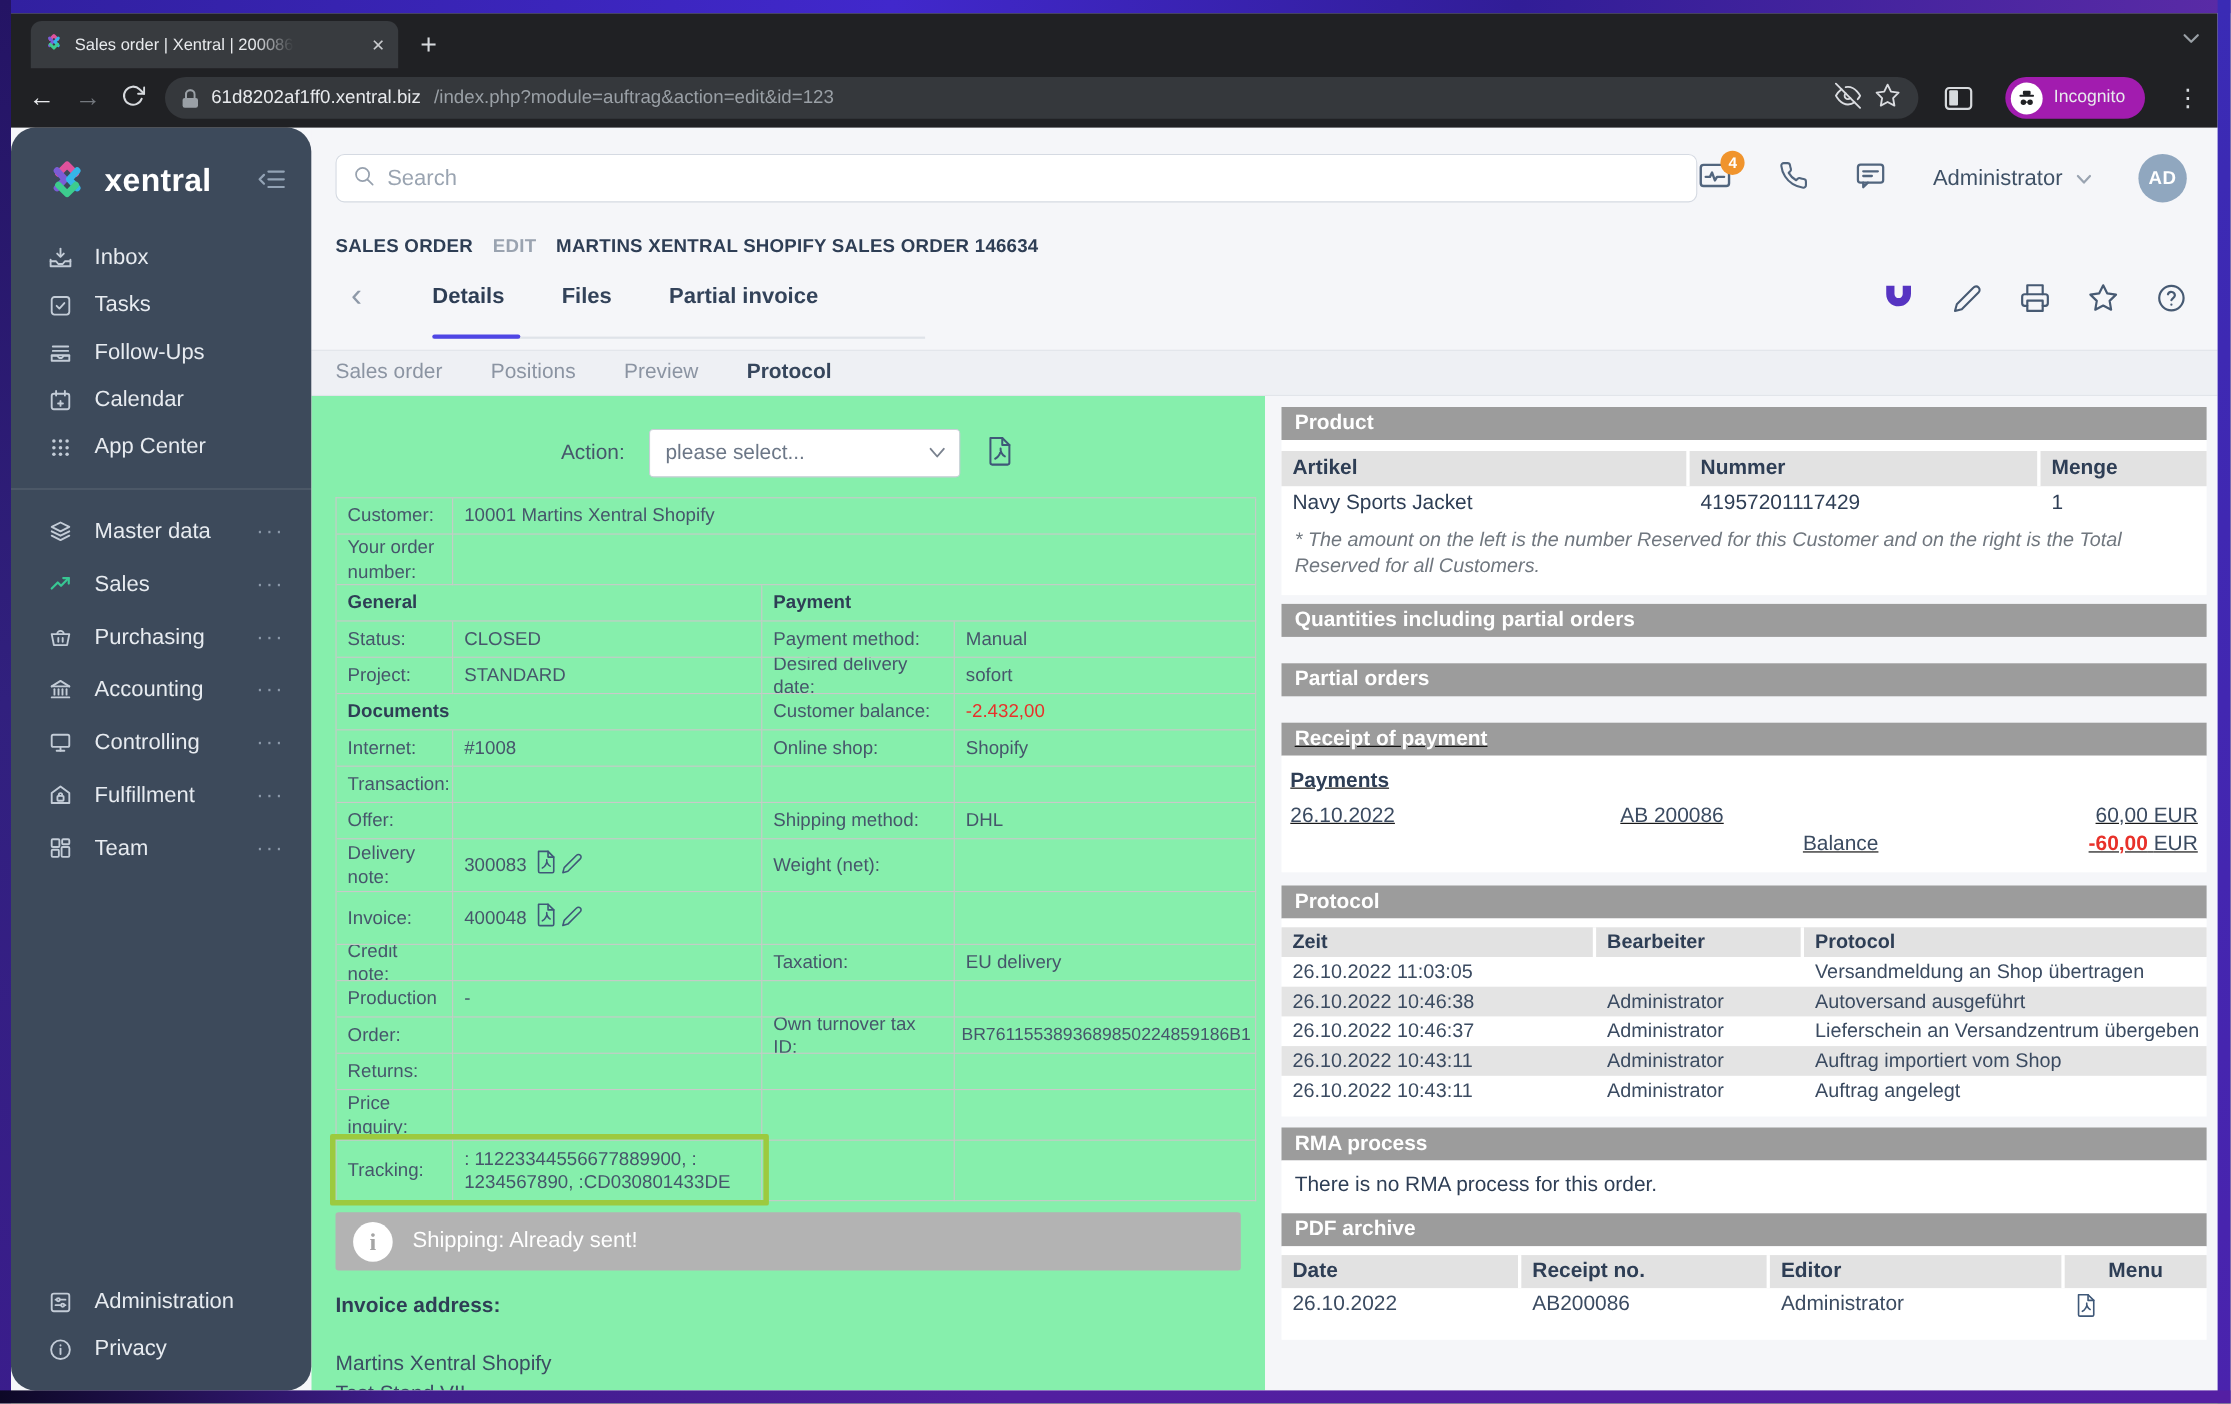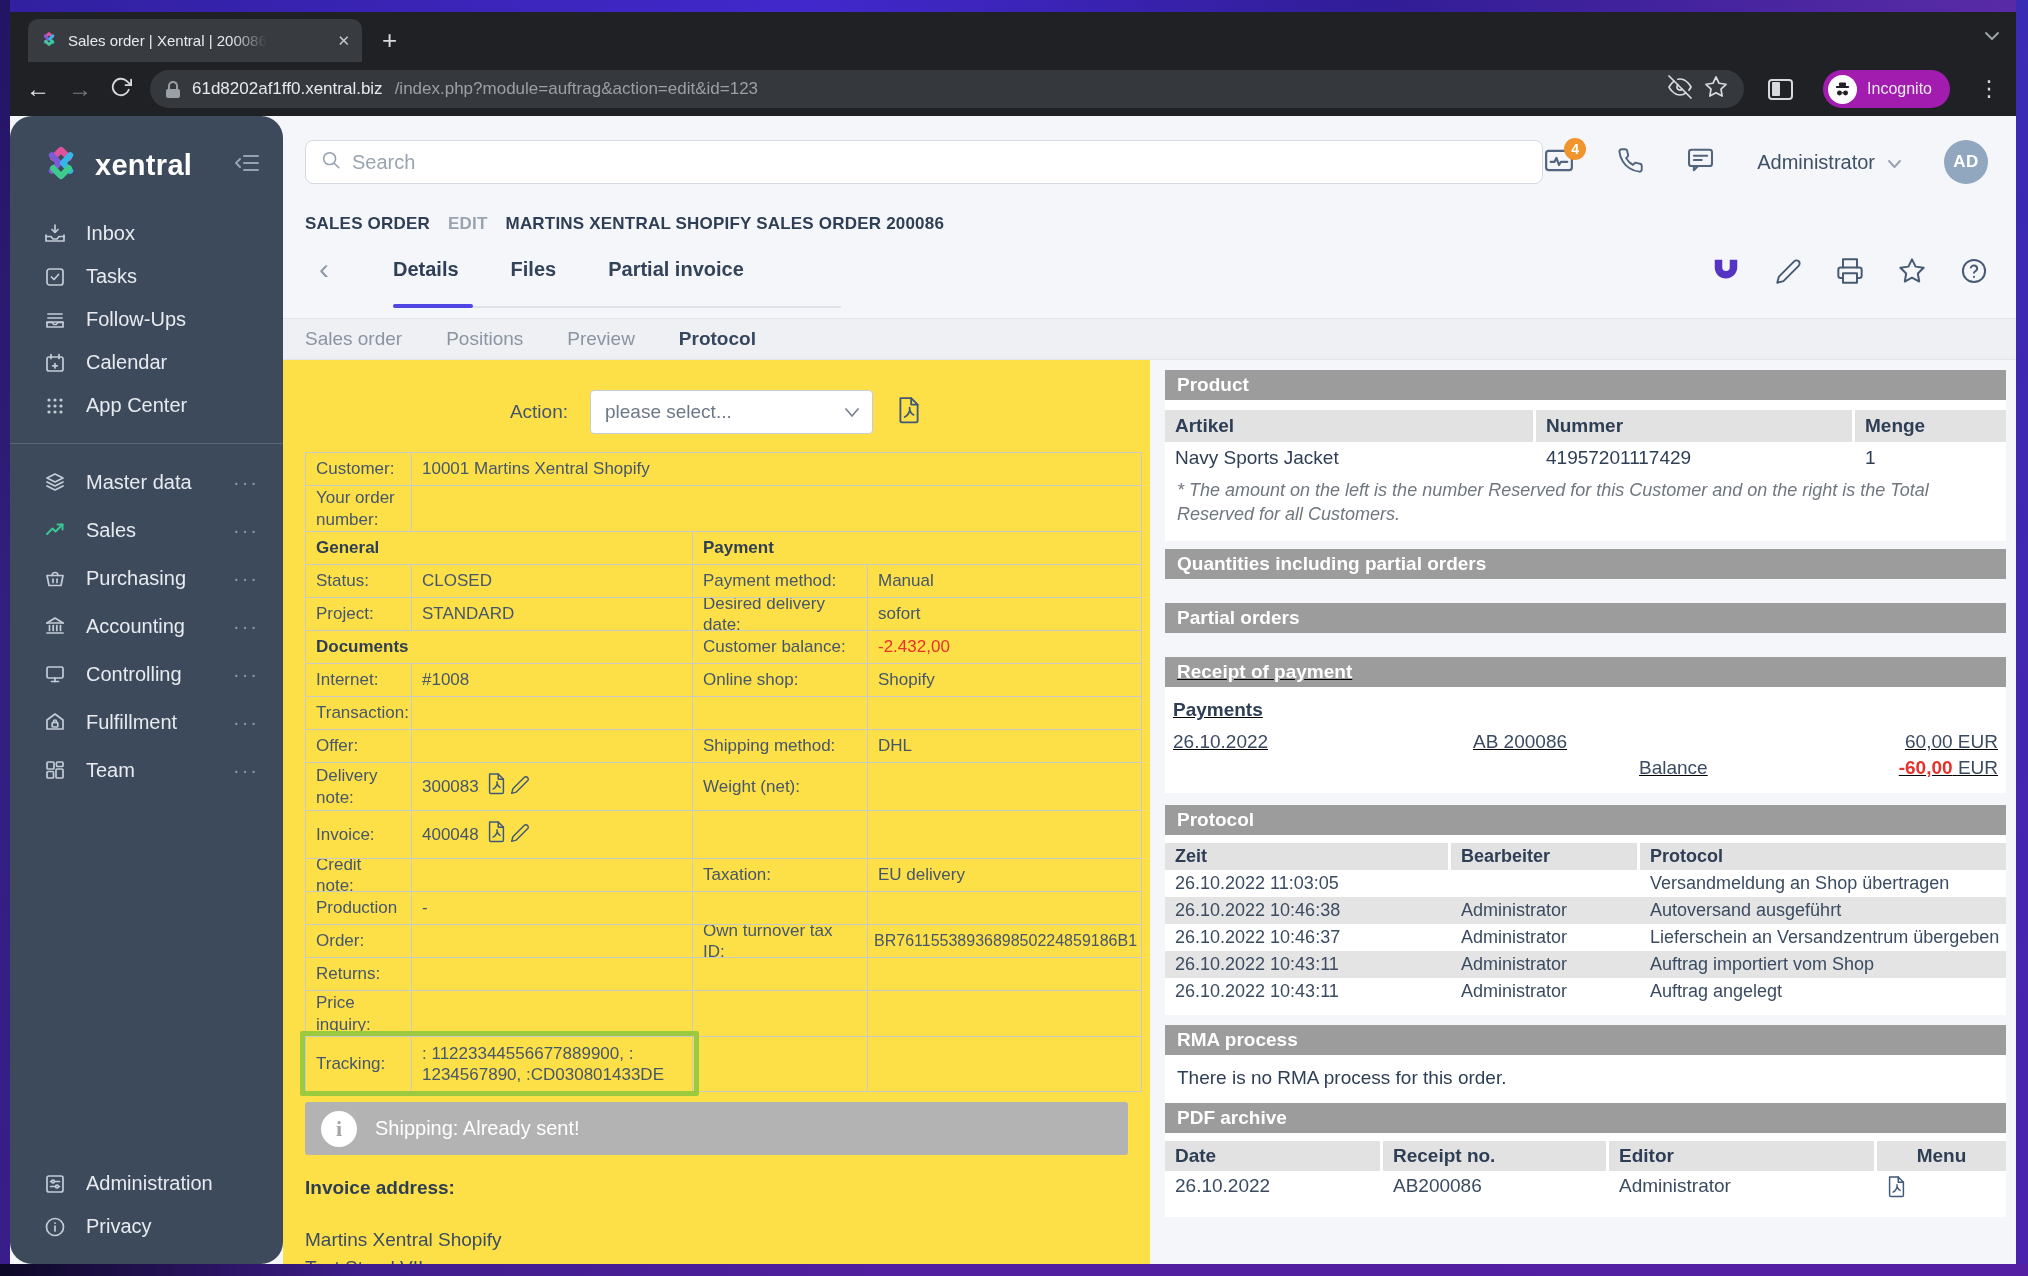--- a/index.html
+++ b/index.html
@@ -73,21 +73,21 @@
   .tabs{position:absolute;left:110px;top:14px;display:flex;gap:52px;font-size:20px;color:#33435a;font-weight:600;}
   .tabs .active{font-weight:700;color:#2e3e55;}
   .tab-track{position:absolute;left:110px;top:62px;width:448px;height:2px;background:#dfe3e9;}
   .tab-underline{position:absolute;left:110px;top:60px;width:80px;height:4px;background:#4f46e5;border-radius:2px;}
   .tabsrow-icons{position:absolute;right:28px;top:12px;display:flex;align-items:center;gap:34px;color:#475a73;}
 
   .subtabs{position:absolute;top:202px;left:0;right:0;height:42px;background:#eef0f4;border-top:1px solid #e2e5ea;border-bottom:1px solid #e2e5ea;display:flex;align-items:center;gap:44px;padding-left:22px;font-size:19px;color:#8b94a2;}
   .subtabs .active{font-weight:700;color:#36465c;}
 
   
-  .content-left{position:absolute;left:0;top:244px;bottom:0;width:867px;background:#fde047;overflow:hidden;}
+  .content-left{position:absolute;left:0;top:244px;bottom:0;width:867px;background:#86efac;overflow:hidden;}
   .action-row{display:flex;align-items:center;margin-top:30px;}
   .action-label{width:285px;text-align:right;font-size:19px;color:#46566b;}
   .selectbox{margin-left:22px;width:283px;height:44px;border:1px solid #c7cdd6;border-radius:4px;background:#fff;display:flex;align-items:center;padding:0 12px 0 14px;font-size:19px;color:#6c7787;}
   .selectbox .chev{margin-left:auto;color:#7a828f;}
   .pdfbtn{margin-left:24px;color:#3f5878;}
 
   .tablewrap{position:relative;margin:18px 0 0 22px;width:838px;}
   .dt{width:837px;border-top:1px solid #c9c9c9;border-left:1px solid #c9c9c9;font-size:17px;color:#46566b;}
   .dr{display:grid;}
   .dr.full{grid-template-columns:106px 730px;}
@@ -509,21 +509,21 @@
               </svg>
           </span>
         </span>
         <span class="avatar">AD</span>
       </div>
     </div>
 
     <div class="breadcrumb">
       <span class="bc-module">SALES ORDER</span>
       <span class="bc-mode">EDIT</span>
-      <span class="bc-title">MARTINS XENTRAL SHOPIFY SALES ORDER 200086</span>
+      <span class="bc-title">MARTINS XENTRAL SHOPIFY SALES ORDER 146634</span>
     </div>
 
     <div class="tabsrow">
       <span class="back-chevron">‹</span>
       <div class="tab-track"></div>
       <div class="tab-underline"></div>
       <div class="tabs">
         <span class="active">Details</span>
         <span>Files</span>
         <span>Partial invoice</span>

